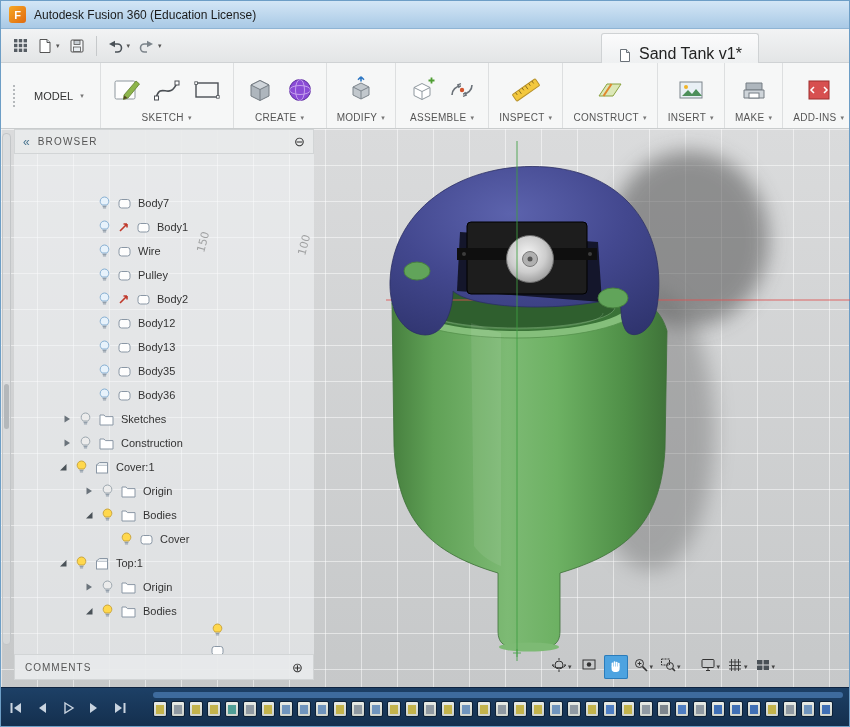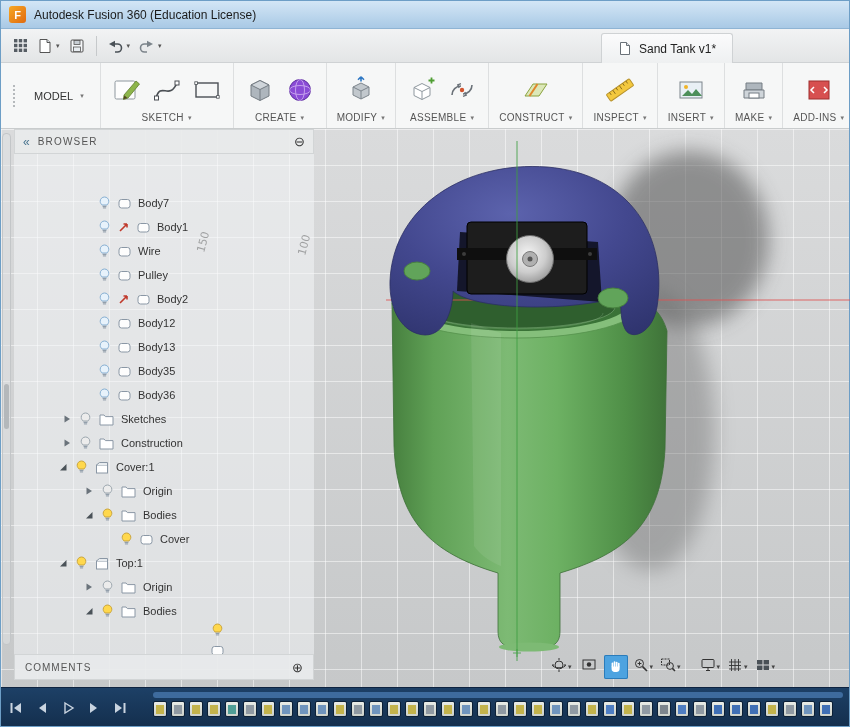--- a/index.html
+++ b/index.html
@@ -8,21 +8,21 @@
 
   
   .titlebar{height:28px;background:linear-gradient(#d3e6f6,#a9c9e5);display:flex;align-items:center;gap:8px;padding:0 8px;font-size:12px;color:#1b1b1b;border-bottom:1px solid #8fb4d4}
   .logo{width:17px;height:17px;border-radius:3px;background:linear-gradient(135deg,#f7a824,#e06a10);color:#fff;font-weight:bold;font-size:11px;display:flex;align-items:center;justify-content:center}
 
   
   .qat{position:relative;height:34px;background:linear-gradient(#f2f3f4,#e3e5e6);display:flex;align-items:center;padding:0 6px;border-bottom:1px solid #cfd2d4}
   .qat-btn{height:26px;min-width:26px;display:flex;align-items:center;justify-content:center;gap:3px;padding:0 4px;border-radius:2px}
   .qat-caret{font-size:7px;color:#555}
   .qat-sep{width:1px;height:20px;background:#c6c9cb;margin:0 6px}
-  .doc-tab{position:absolute;left:600px;top:4px;height:30px;display:flex;align-items:center;gap:7px;padding:0 16px;font-size:12px;color:#222;background:linear-gradient(#fbfbfc,#eef0f1);border:1px solid #cfd2d4;border-bottom:none;border-radius:3px 3px 0 0}
+  .doc-tab{position:absolute;left:600px;top:4px;height:30px;display:flex;align-items:flex-end;gap:7px;padding:0 16px;font-size:16px;color:#222;background:linear-gradient(#fbfbfc,#eef0f1);border:1px solid #cfd2d4;border-bottom:none;border-radius:3px 3px 0 0}
 
   
   .ribbon{height:66px;background:#f6f7f7;border-bottom:1px solid #c9cccd;display:flex;align-items:stretch;overflow:hidden}
   .ws-btn{display:flex;align-items:center;gap:7px;padding:0 16px 0 10px;font-size:11px;color:#333;border-right:1px solid #dddfe0;white-space:nowrap}
   .ws-btn::before{content:"";width:2px;height:22px;border-left:2px dotted #b5b9bc;margin:0 10px 0 2px}
   .caret{font-size:7px;color:#777}
   .rgroups{display:flex;flex:1}
   .rgroup{display:flex;flex-direction:column;align-items:center;justify-content:space-between;padding:5px 10px 5px;border-right:1px solid #dddfe0}
   .ricons{display:flex;gap:8px;align-items:center;flex:1}
   .ricon{width:32px;height:32px;display:flex;align-items:center;justify-content:center}
@@ -235,43 +235,43 @@
           </div>
           <div class="rlabel">
             <span>ASSEMBLE</span>
             <span class="caret">▾</span>
           </div>
         </div>
         <div class="rgroup">
           <div class="ricons">
             <span class="ricon">
               <svg width="30" height="30">
-                <path d="M4 21 L12 9 H26 L18 21 Z" fill="#dce8b8" stroke="#8aa23f"></path>
-                <path d="M8.5 21 L16.5 9" stroke="#e0862c" stroke-width="2"></path>
-              </svg>
-            </span>
-          </div>
-          <div class="rlabel">
-            <span>CONSTRUCT</span>
-            <span class="caret">▾</span>
-          </div>
-        </div>
-        <div class="rgroup">
-          <div class="ricons">
-            <span class="ricon">
-              <svg width="30" height="30">
                 <g transform="rotate(-35 15 15)">
                   <rect x="1" y="11" width="28" height="8" rx="1" fill="#f3c83e" stroke="#b8922a"></rect>
                   <path d="M5 11 v3 M9 11 v4.5 M13 11 v3 M17 11 v4.5 M21 11 v3 M25 11 v3" stroke="#8a6d1e" stroke-width=".9"></path>
                 </g>
               </svg>
             </span>
           </div>
           <div class="rlabel">
             <span>INSPECT</span>
+            <span class="caret">▾</span>
+          </div>
+        </div>
+        <div class="rgroup">
+          <div class="ricons">
+            <span class="ricon">
+              <svg width="30" height="30">
+                <path d="M4 21 L12 9 H26 L18 21 Z" fill="#dce8b8" stroke="#8aa23f"></path>
+                <path d="M8.5 21 L16.5 9" stroke="#e0862c" stroke-width="2"></path>
+              </svg>
+            </span>
+          </div>
+          <div class="rlabel">
+            <span>CONSTRUCT</span>
             <span class="caret">▾</span>
           </div>
         </div>
         <div class="rgroup">
           <div class="ricons">
             <span class="ricon">
               <svg width="30" height="30">
                 <rect x="4" y="7" width="22" height="16" fill="#e9f0f5" stroke="#7d858c"></rect>
                 <circle cx="10" cy="12" r="2" fill="#f0b429"></circle>
                 <path d="M6 21 l6 -6 4 4 4 -5 6 7 Z" fill="#4d8f5a"></path>

